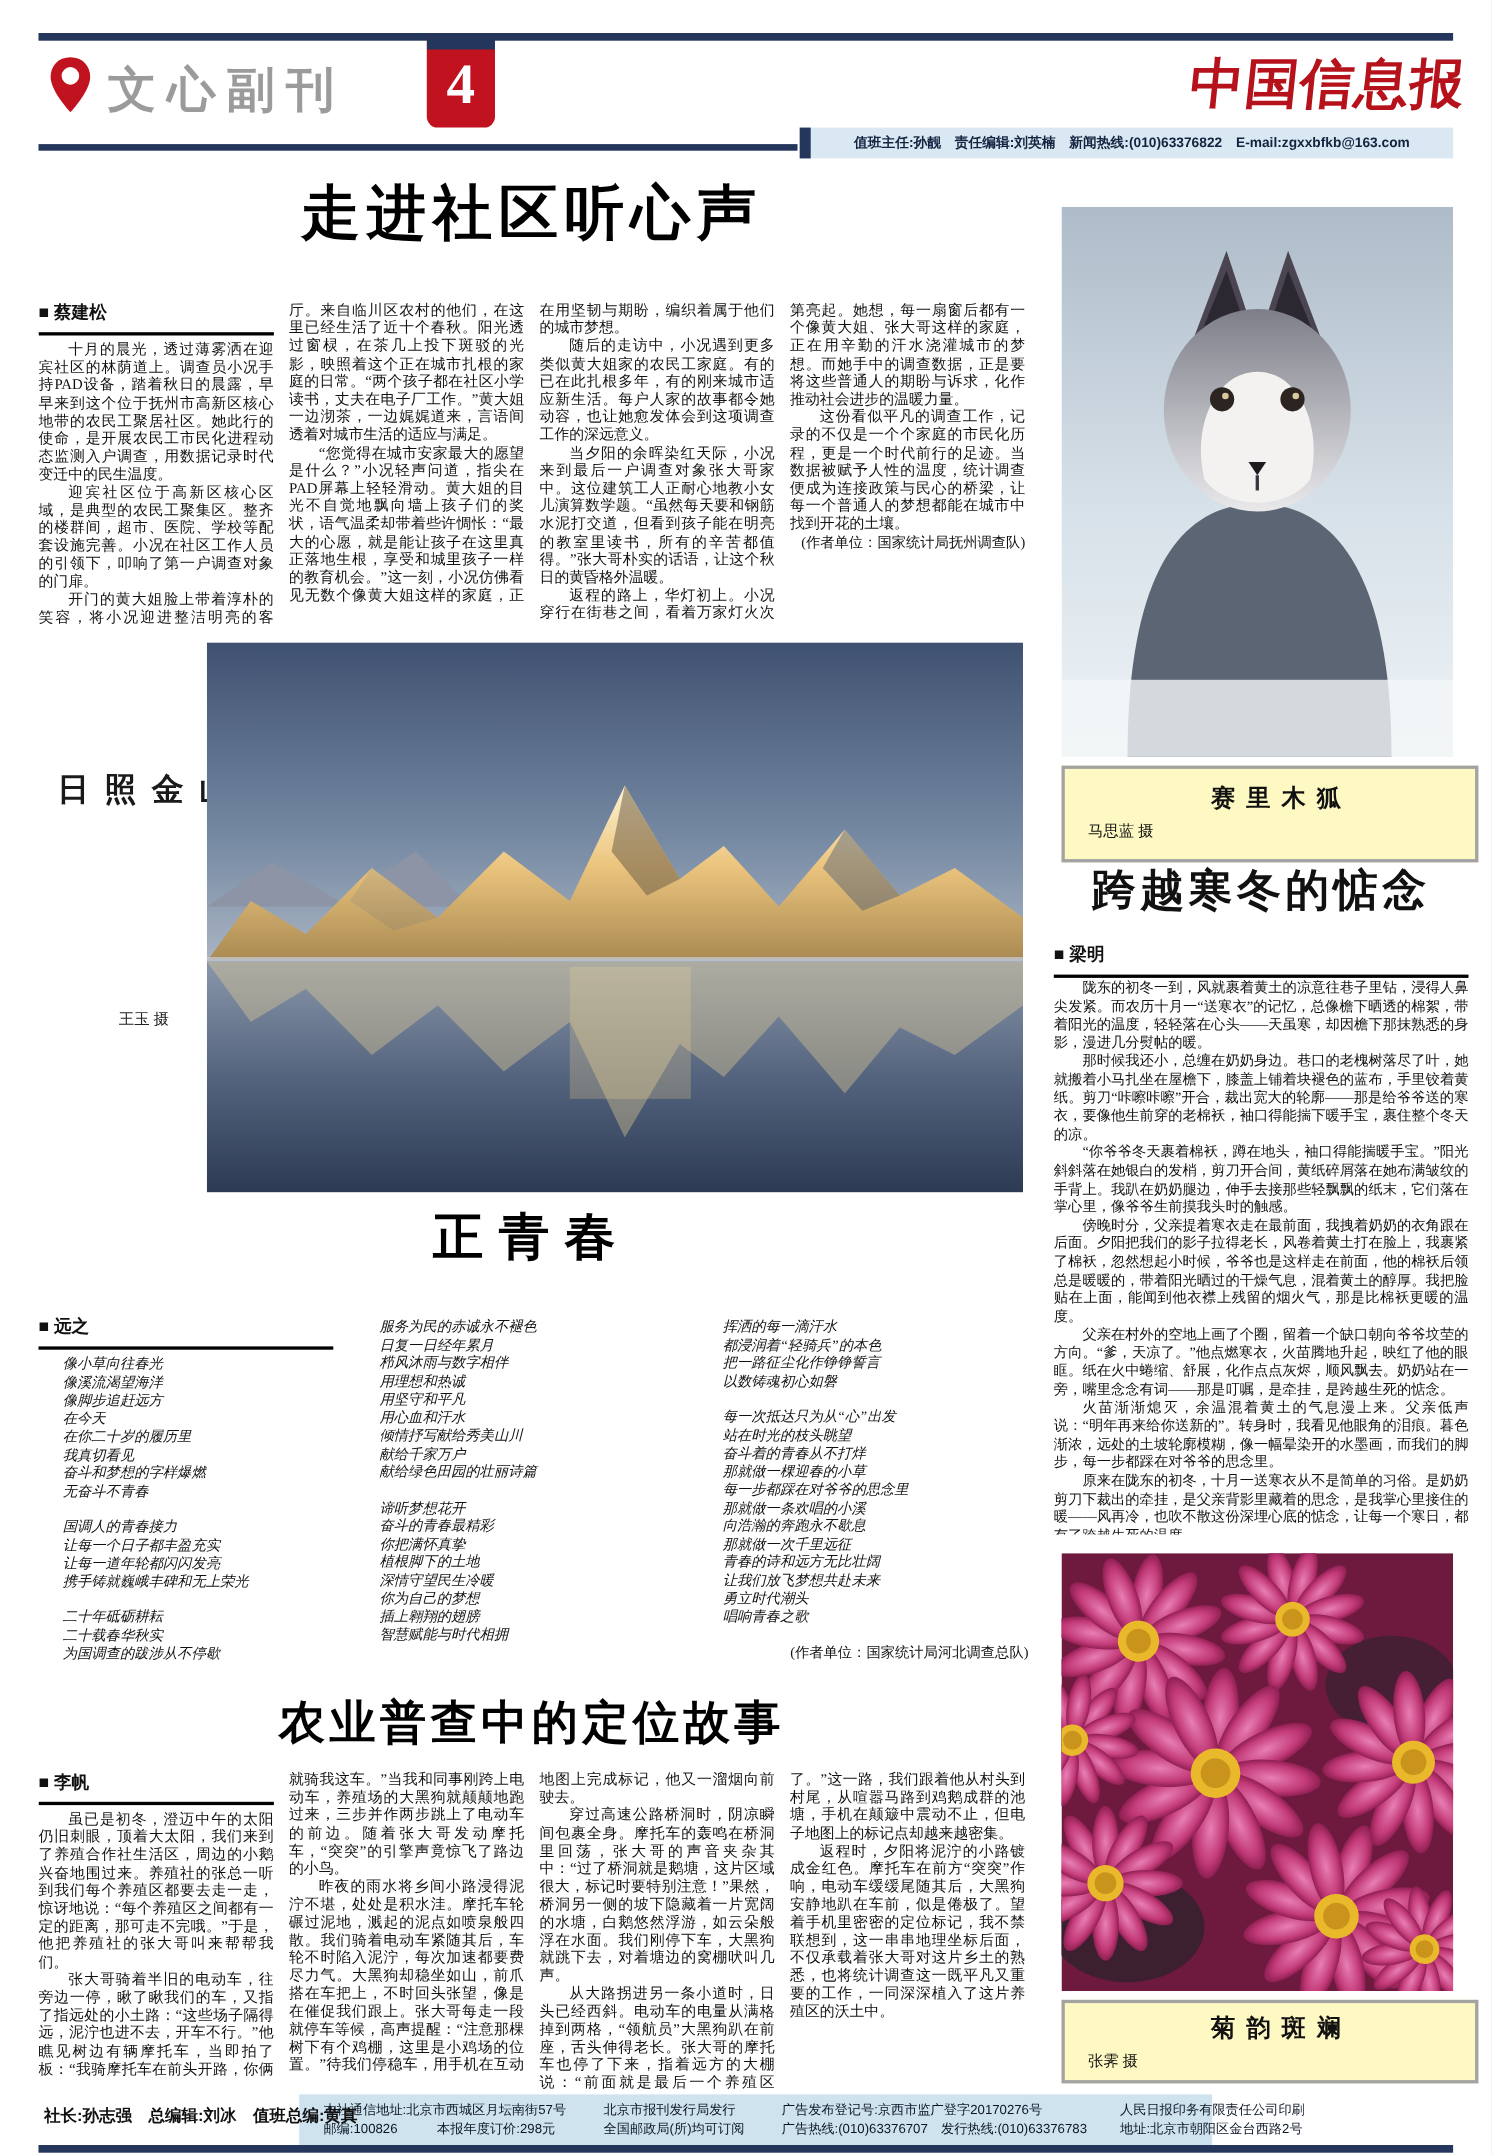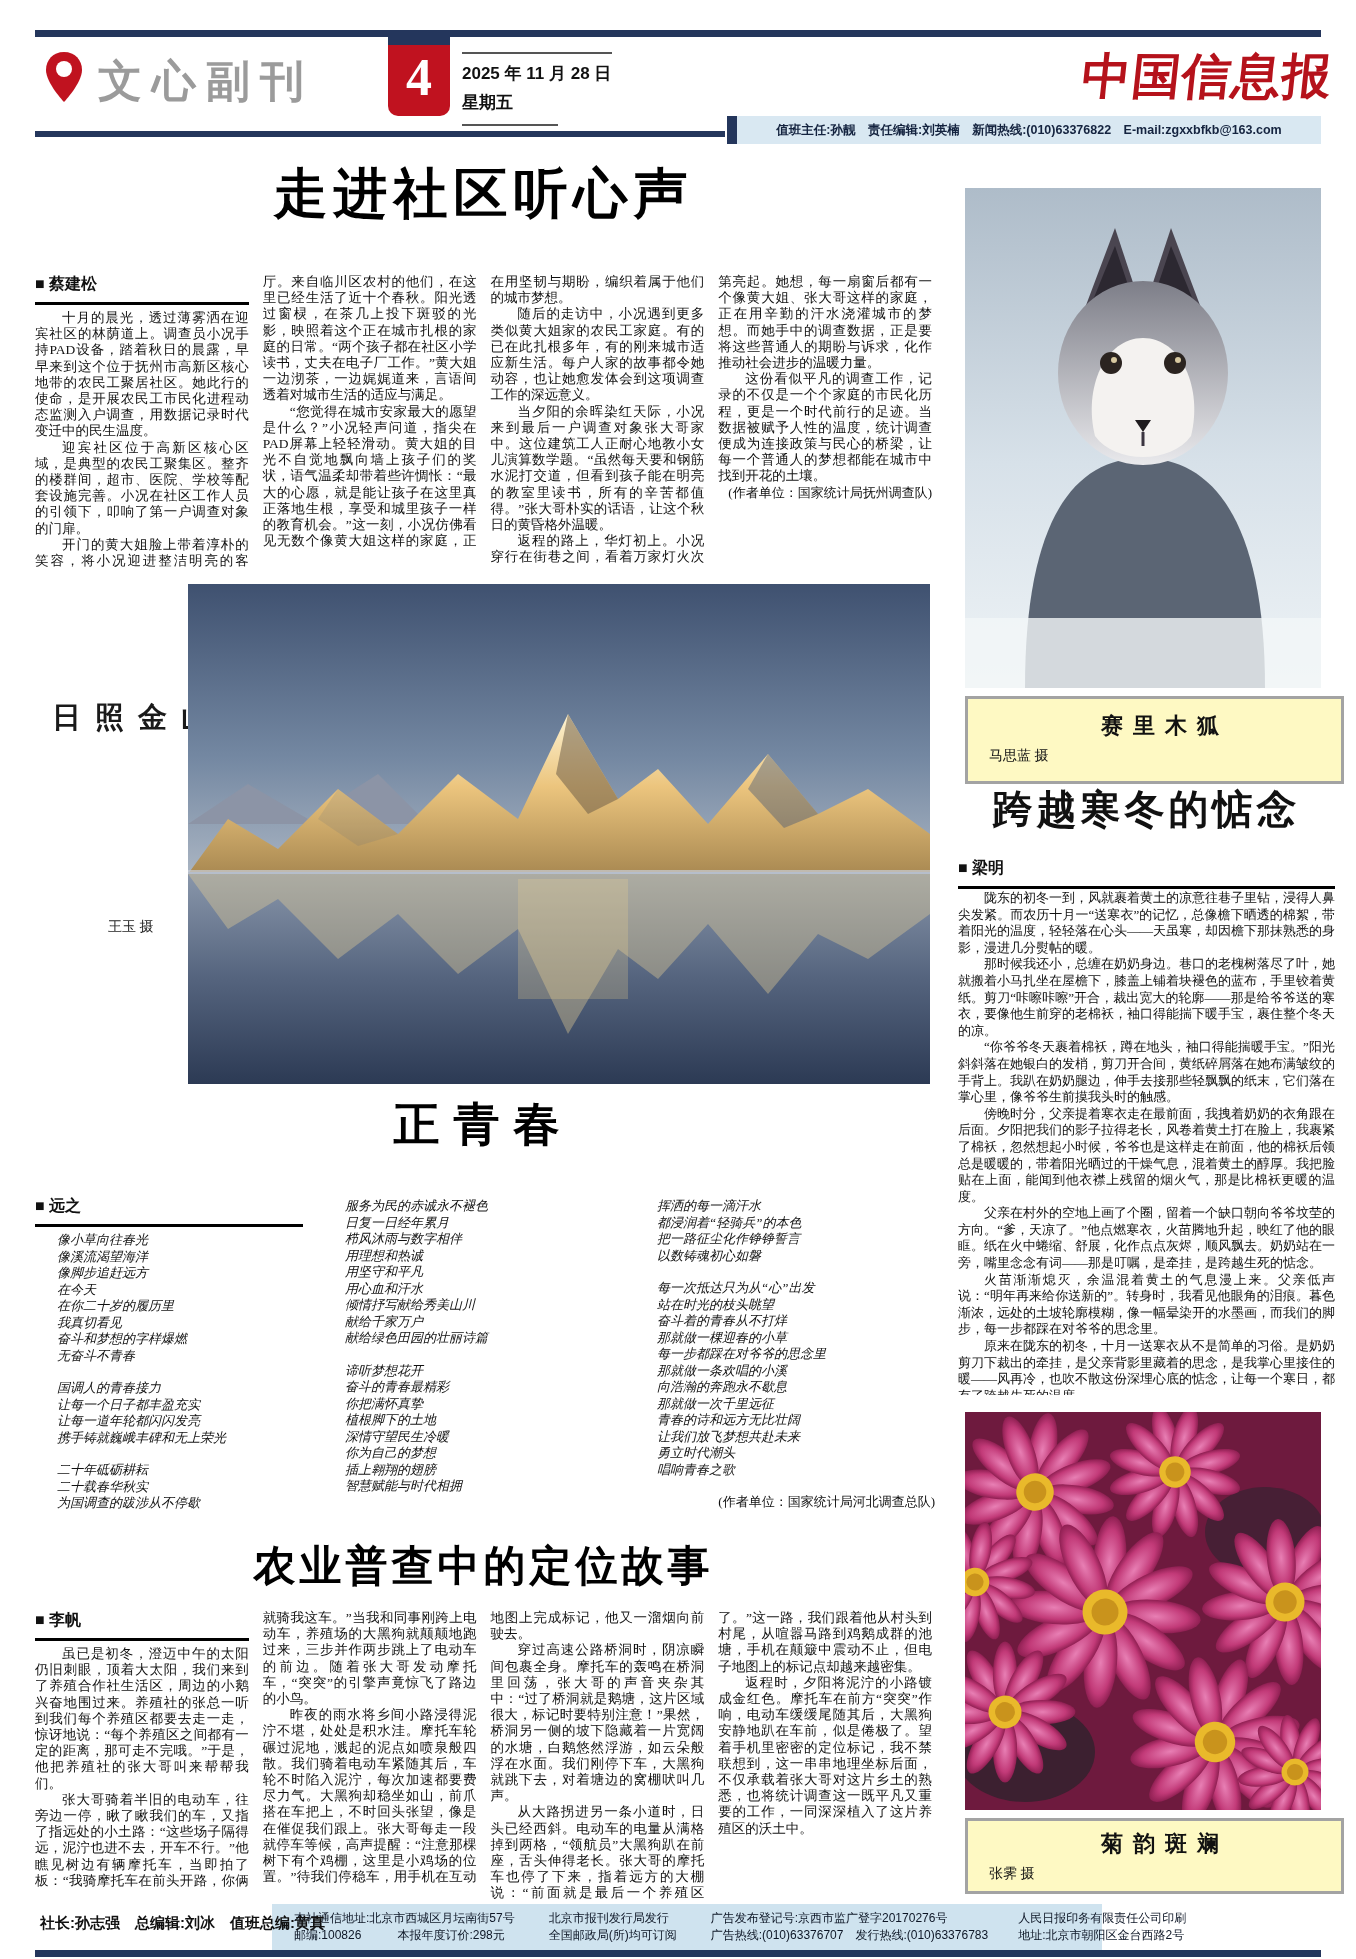--- a/index.html
+++ b/index.html
@@ -102,24 +102,20 @@
     <circle cx="20" cy="19" r="8" fill="#ffffff"></circle>
   </svg>
 
   <div class="abs section-label">文心副刊</div>
 
   <div class="abs pagebox">
     <div class="cap"></div>
     <div class="num">4</div>
   </div>
 
-  <div class="abs dateblock">
-    <div class="l1">2025 年 11 月 28 日</div>
-    <div class="l2">星期五</div>
-  </div>
 
   <div class="abs masthead">中国信息报</div>
 
   <div class="abs header-rule"></div>
   <div class="abs infobar">
     <div class="sq"></div>
     <div class="txt">值班主任:孙靓　责任编辑:刘英楠　新闻热线:(010)63376822　E-mail:zgxxbfkb@163.com</div>
   </div>
 
   <div class="abs art-title art1-title">走进社区听心声</div>

